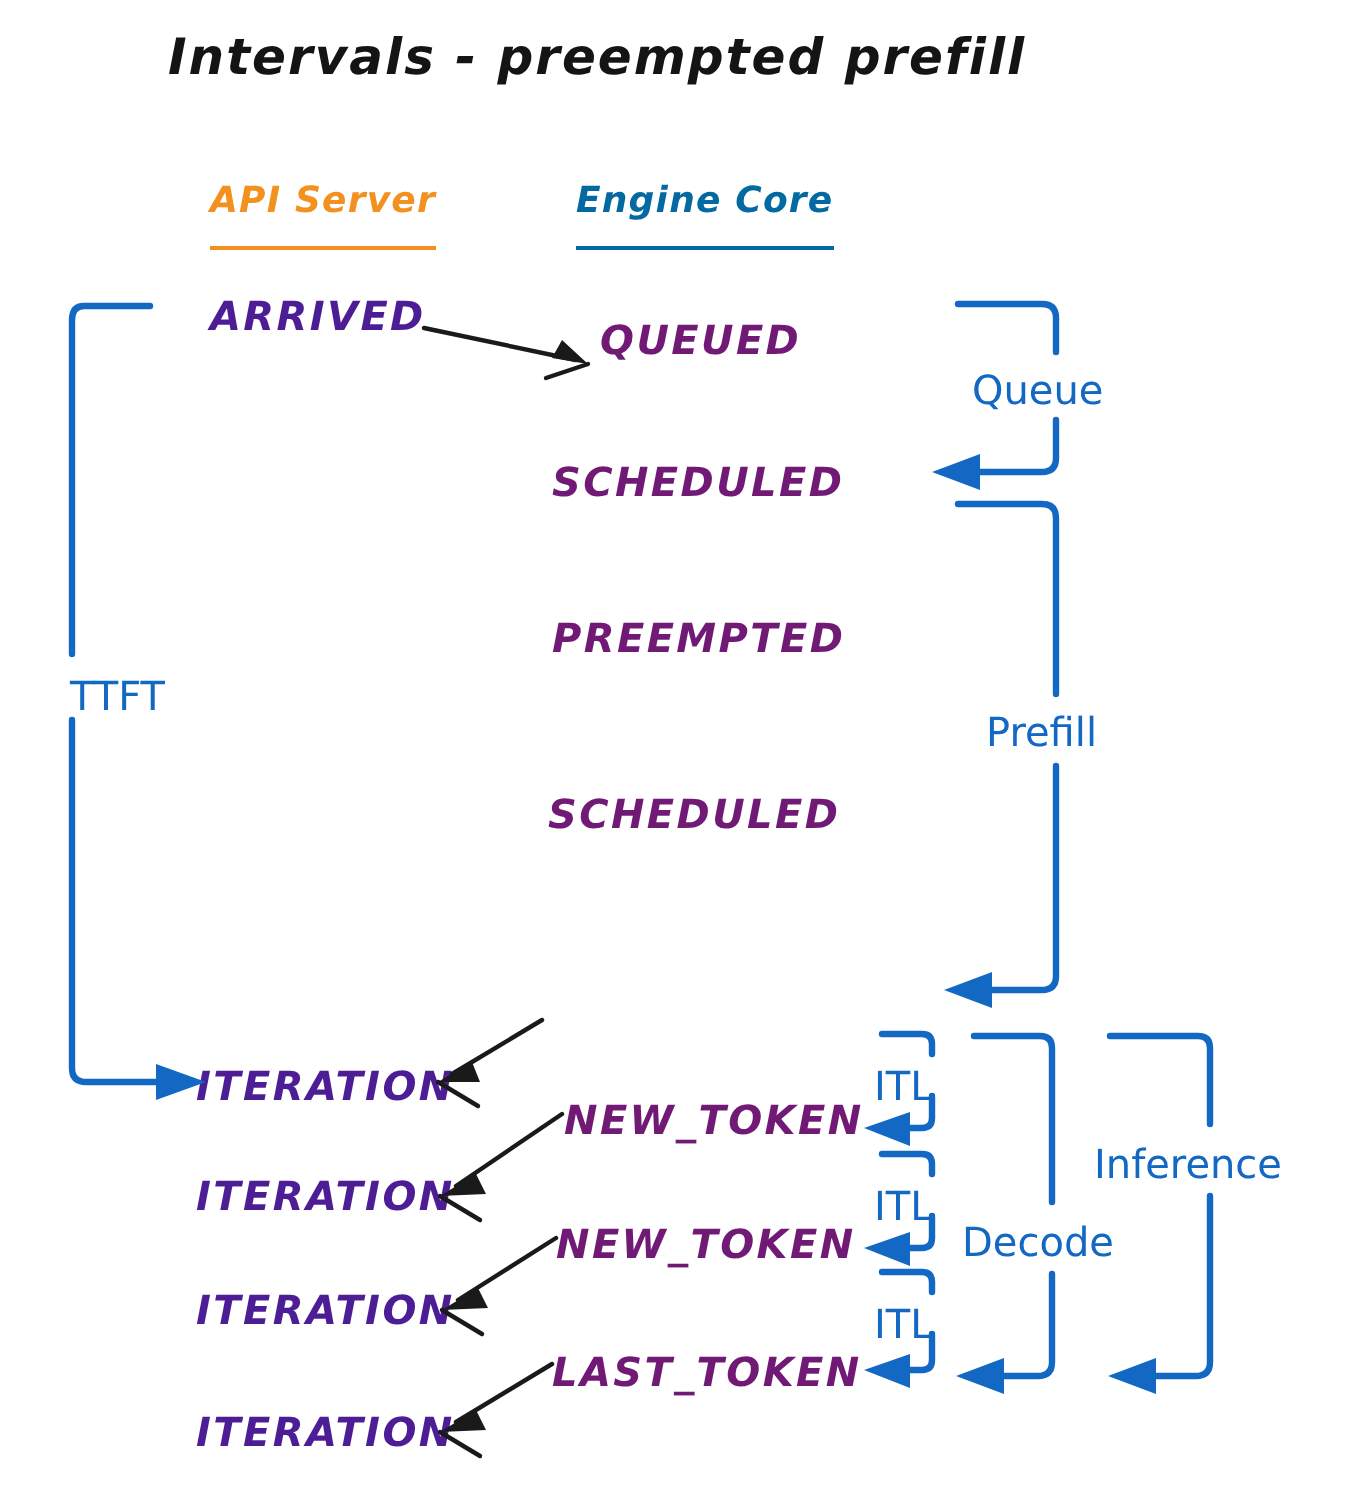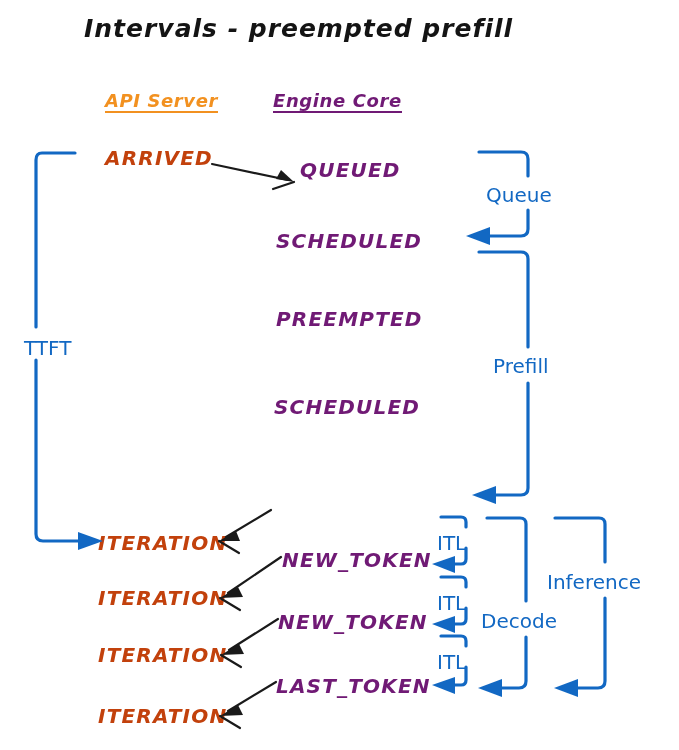--- a/index.html
+++ b/index.html
@@ -25,32 +25,32 @@
   }
   #title {
     left: 84px;
     top: 14px;
     font-size: 25px;
     color: #141414;
     letter-spacing: 1px;
   }
   .col-head {
     font-size: 18px;
-    padding-bottom: 0;
+    padding-bottom: 12px;
     border-bottom: 2px solid currentColor;
     letter-spacing: 0.6px;
   }
   #head-api { left: 105px; top: 90px; color: #F29120; }
-  #head-engine { left: 273px; top: 90px; color: #701a75; }
+  #head-engine { left: 288px; top: 90px; color: #0369a1; }
 
   .state {
     font-size: 20px;
     letter-spacing: 1.2px;
   }
-  .state-api { color: #c2410c; }
+  .state-api { color: #4c1d95; }
   .state-engine { color: #701a75; }
 
   .blue-label {
     position: absolute;
     font-family: "DejaVu Sans", sans-serif;
     font-style: normal;
     font-weight: normal;
     color: #1268C3;
     white-space: nowrap;
   }
@@ -99,21 +99,21 @@
   <div class="hand state state-api" style="left:98px; top:704px;">ITERATION</div>
 
   <div class="hand state state-engine" style="left:300px; top:158px;">QUEUED</div>
   <div class="hand state state-engine" style="left:276px; top:229px;">SCHEDULED</div>
   <div class="hand state state-engine" style="left:276px; top:307px;">PREEMPTED</div>
   <div class="hand state state-engine" style="left:274px; top:395px;">SCHEDULED</div>
   <div class="hand state state-engine" style="left:282px; top:548px;">NEW_TOKEN</div>
   <div class="hand state state-engine" style="left:278px; top:610px;">NEW_TOKEN</div>
   <div class="hand state state-engine" style="left:276px; top:674px;">LAST_TOKEN</div>
 
-  <div class="blue-label blue-big" style="left:24px; top:336px;">TTFT</div>
+  <div class="blue-label blue-big" style="left:35px; top:336px;">TTFT</div>
   <div class="blue-label blue-big" style="left:486px; top:183px;">Queue</div>
   <div class="blue-label blue-big" style="left:493px; top:354px;">Prefill</div>
   <div class="blue-label blue-big" style="left:547px; top:570px;">Inference</div>
   <div class="blue-label blue-big" style="left:481px; top:609px;">Decode</div>
   <div class="blue-label blue-small" style="left:437px; top:531px;">ITL</div>
   <div class="blue-label blue-small" style="left:437px; top:591px;">ITL</div>
   <div class="blue-label blue-small" style="left:437px; top:650px;">ITL</div>
 
   <svg class="overlay" viewBox="0 0 679 750">
 

